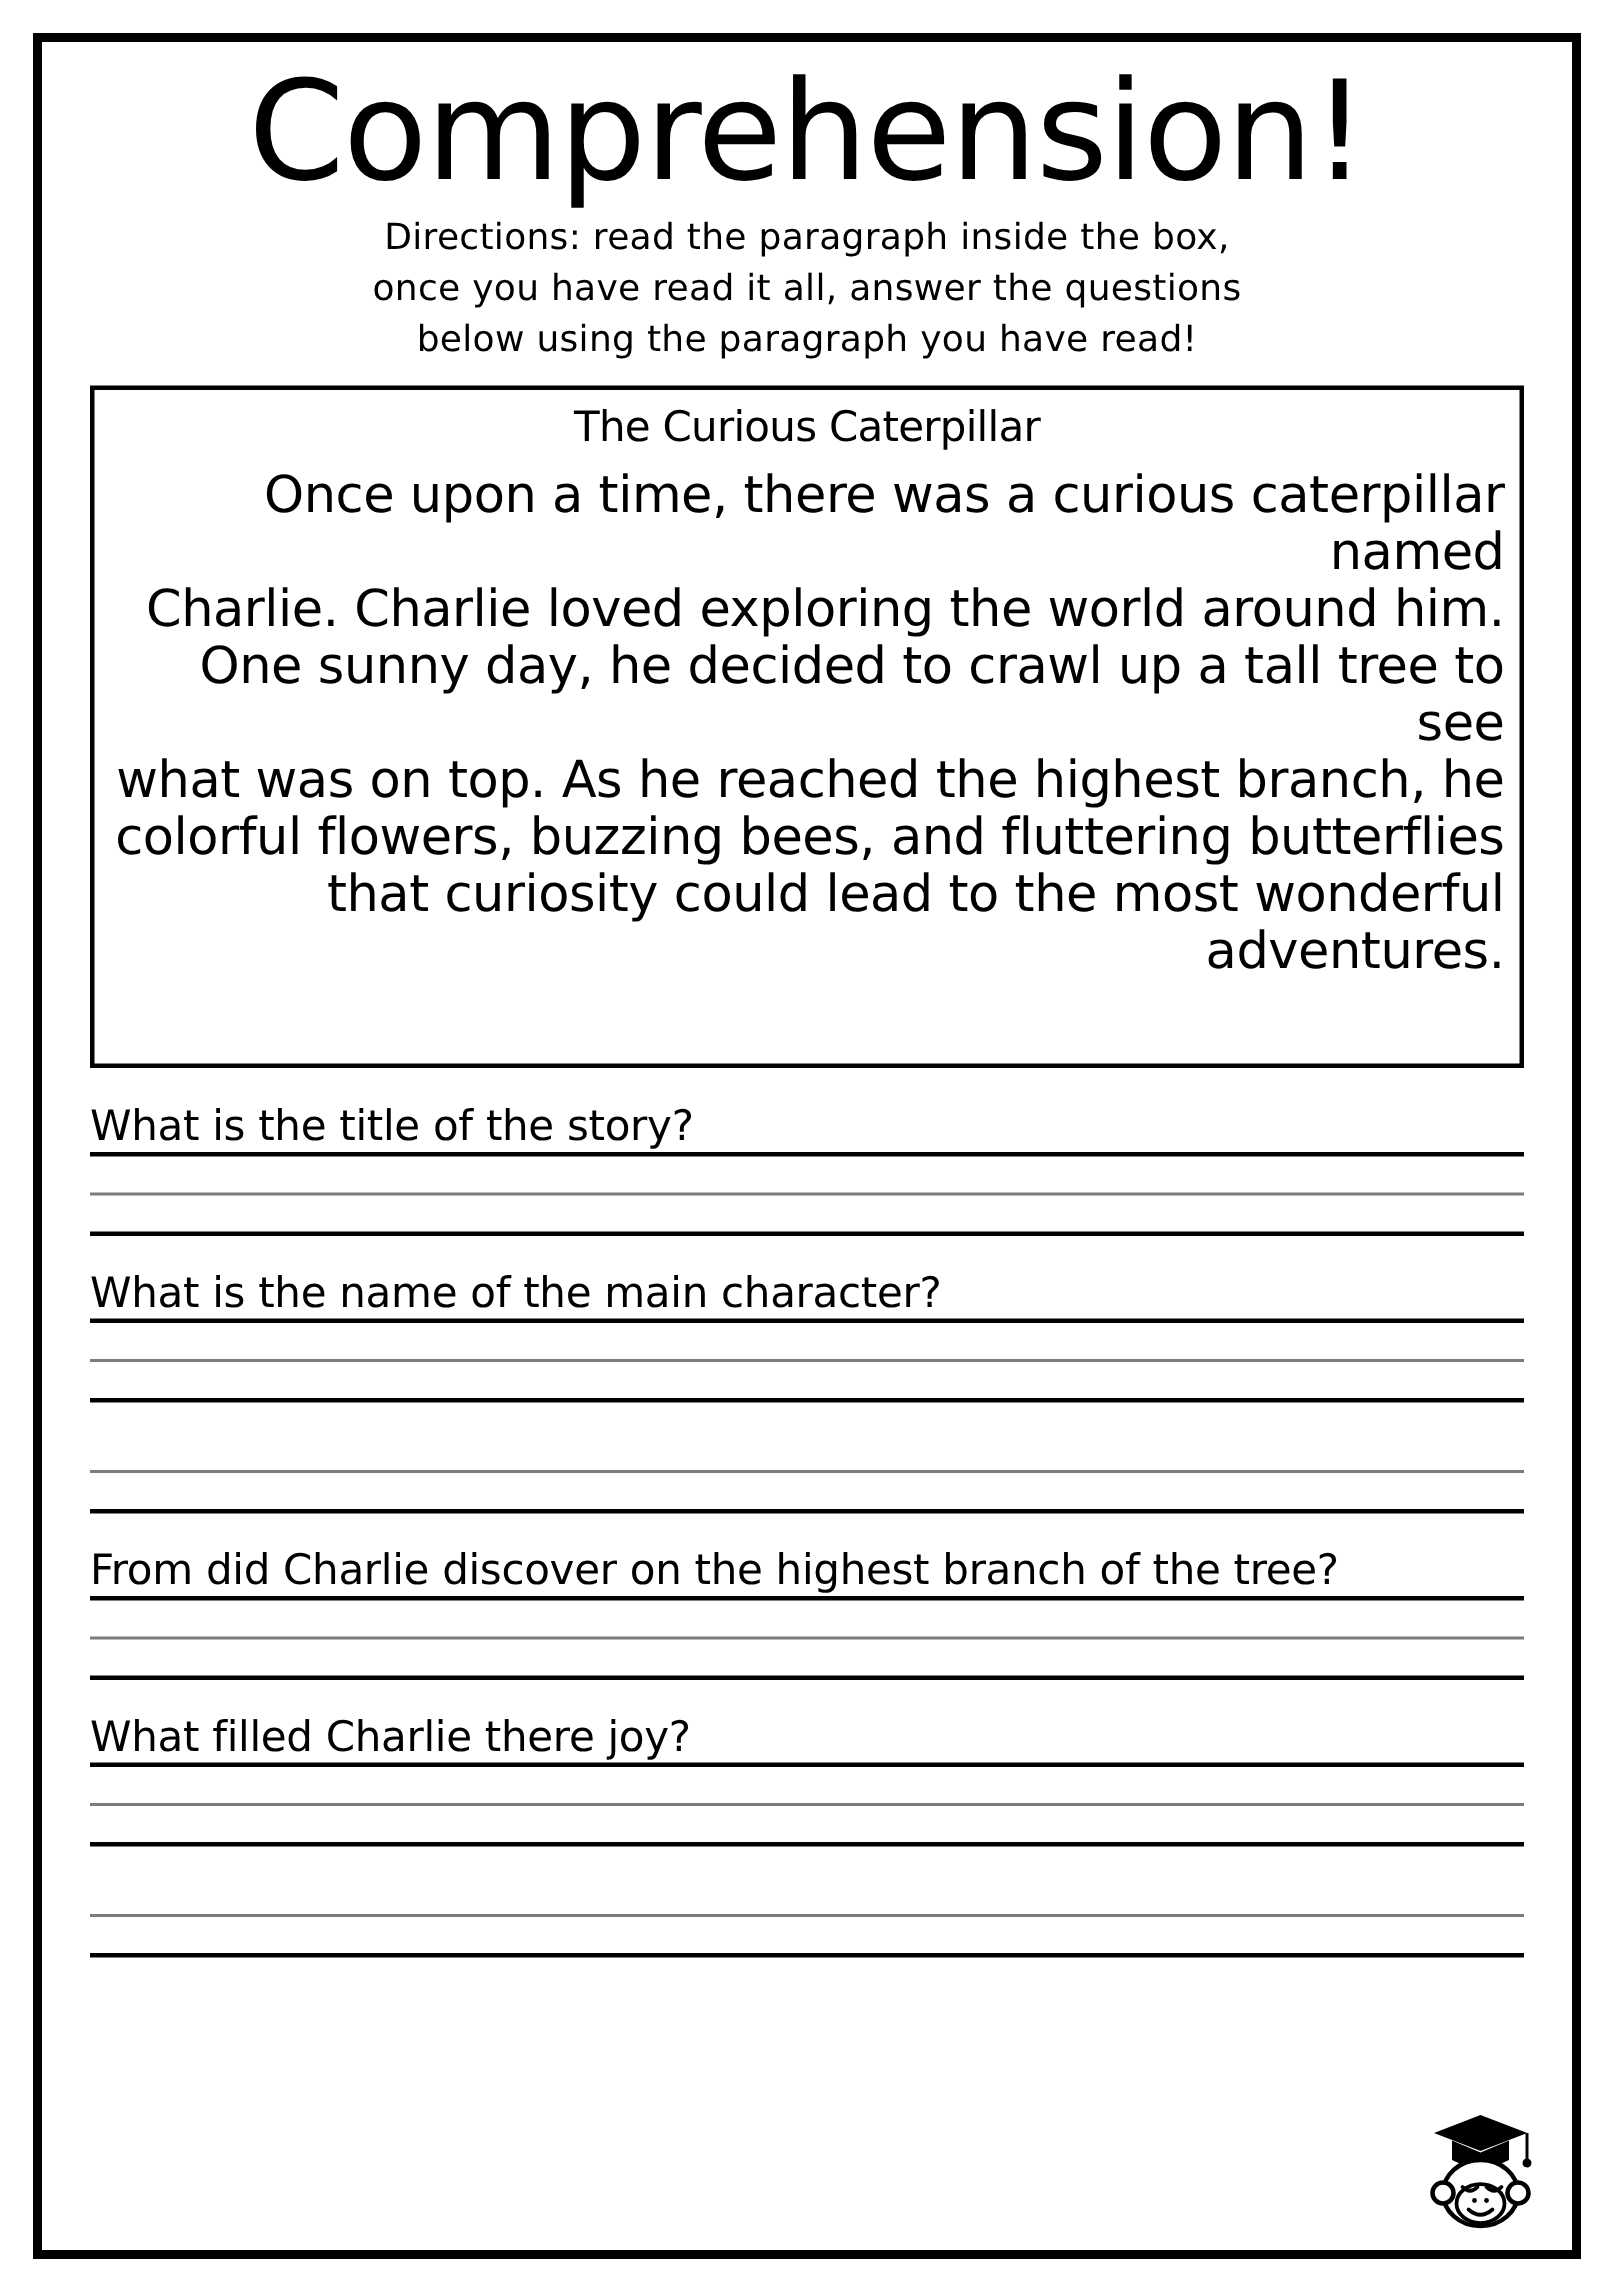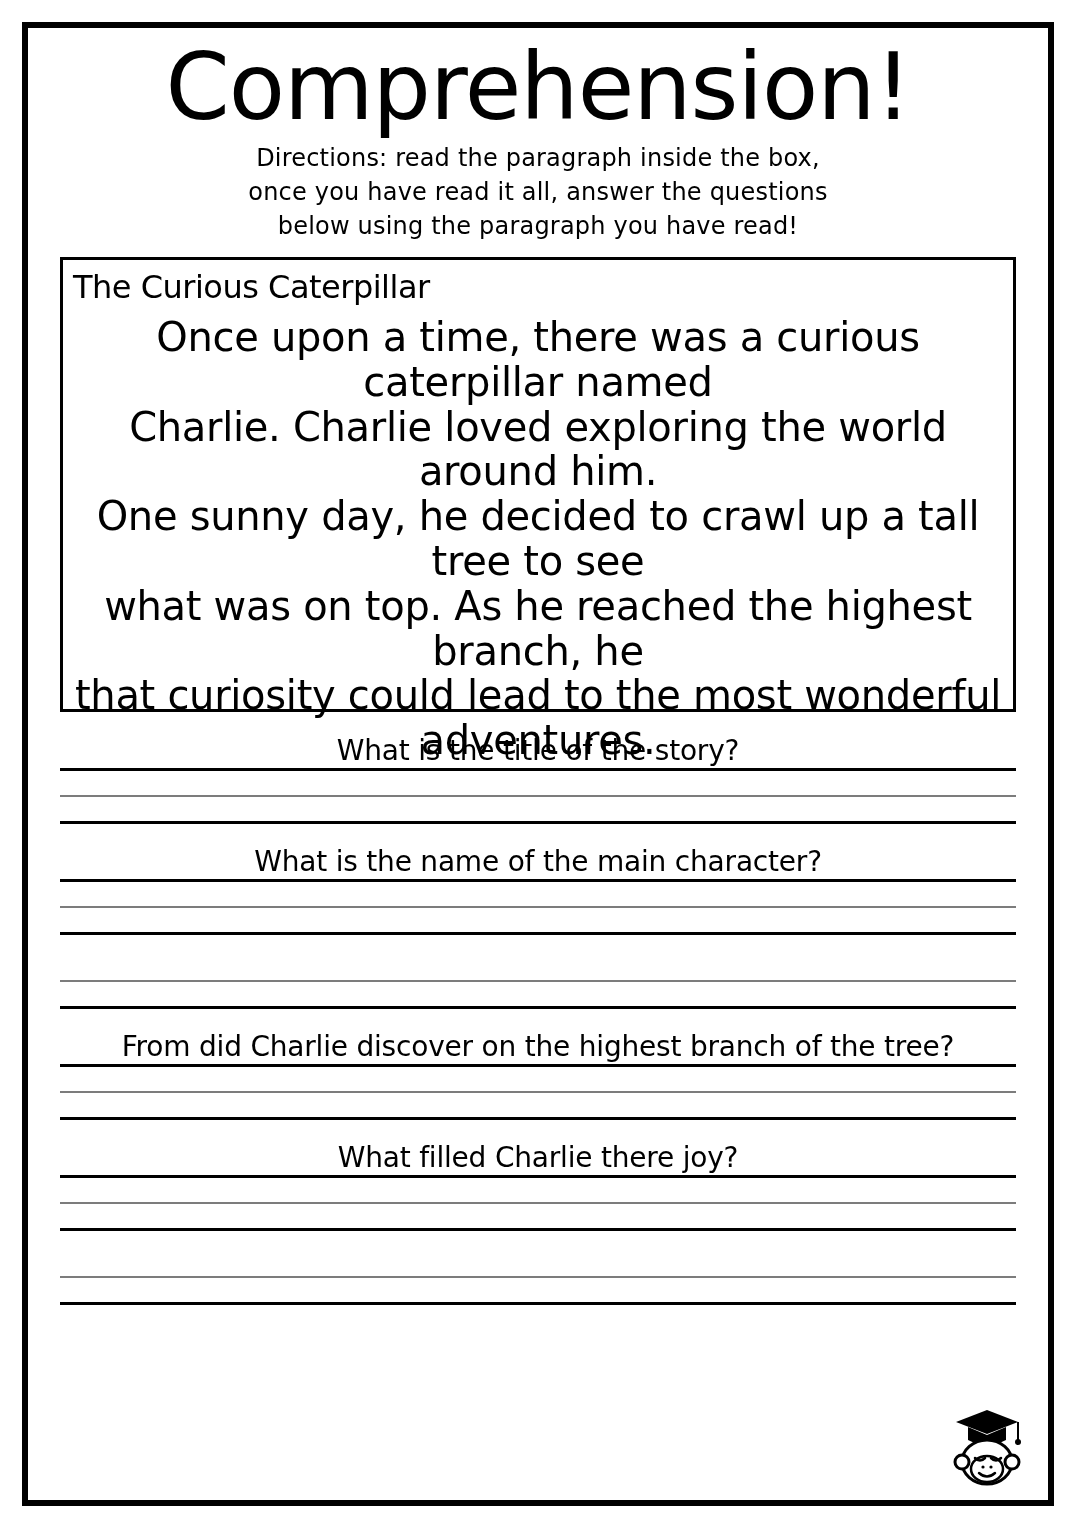--- a/index.html
+++ b/index.html
@@ -63,44 +63,44 @@
 
   .passage-box {
     border: 3px solid #000000;
     box-sizing: border-box;
     padding: 8px 10px 10px 10px;
     height: 455px;
     margin: 0 0 22px 0;
   }
 
   .passage-title {
-    font-family: "DejaVu Sans", sans-serif;
-    font-size: 32px;
+    text-align: center;
+    font-family: "DejaVu Sans", sans-serif;
+    font-size: 28px;
     line-height: 1.1;
     margin: 2px 0 10px 0;
     letter-spacing: -0.5px;
   }
 
   .passage-text {
     font-family: "DejaVu Sans", sans-serif;
-    font-size: 40px;
+    font-size: 34px;
     line-height: 1.12;
     letter-spacing: -0.3px;
-    text-align: center;
+    text-align: right;
     margin: 0;
   }
 
   .questions {
     margin: 0;
     padding: 0;
   }
 
   .question-block {
     margin-bottom: 21px;
-    text-align: center;
   }
 
   .question-line {
     position: relative;
     border-bottom: 3px solid #000000;
     padding-bottom: 1px;
   }
 
   .question-text {
     font-family: "DejaVu Sans", sans-serif;
@@ -146,20 +146,21 @@
       <div>below using the paragraph you have read!</div>
     </div>
 
     <div class="passage-box">
       <div class="passage-title">The Curious Caterpillar</div>
       <div class="passage-text">
         <div>Once upon a time, there was a curious caterpillar named</div>
         <div>Charlie. Charlie loved exploring the world around him.</div>
         <div>One sunny day, he decided to crawl up a tall tree to see</div>
         <div>what was on top. As he reached the highest branch, he</div>
+        <div>colorful flowers, buzzing bees, and fluttering butterflies</div>
         <div>that curiosity could lead to the most wonderful adventures.</div>
       </div>
     </div>
 
     <div class="questions">
 
       <div class="question-block">
         <div class="question-line">
           <span class="question-text">What is the title of the story?</span>
         </div>

